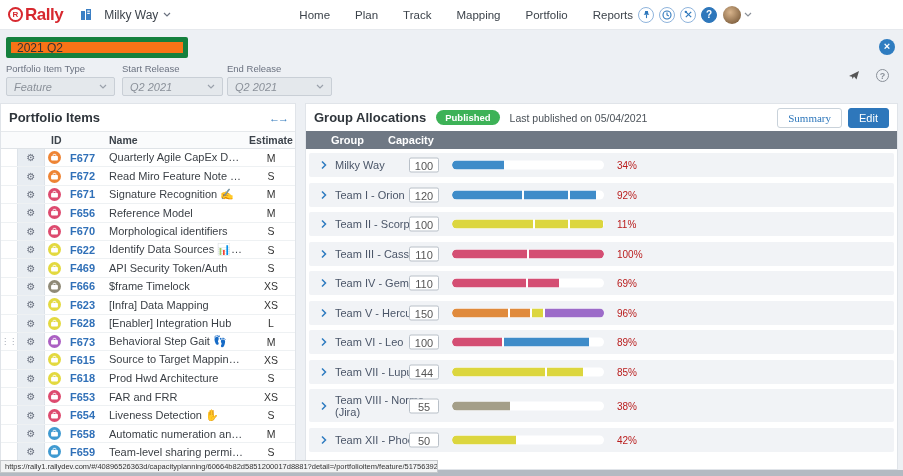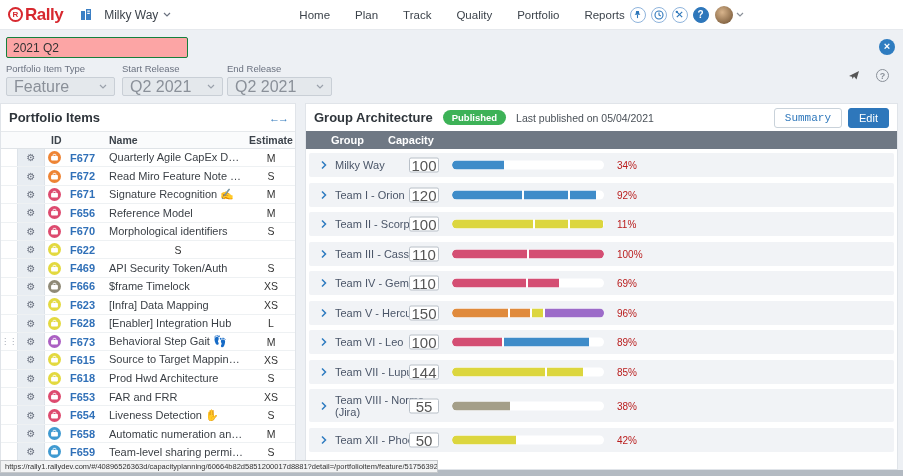--- a/index.html
+++ b/index.html
@@ -27,30 +27,30 @@
     font-family:inherit; }
   .search input::placeholder { color:#9aa1ab; }
   .cicon { width:16px; height:16px; border:1px solid #8fb4dc; border-radius:50%;
     display:flex; align-items:center; justify-content:center; margin-left:5px; cursor:pointer; background:#fff; }
   .cicon.filled { background:#2e77bb; border-color:#2e77bb; color:#fff; font-weight:bold; font-size:10px; }
   .avatar { width:18px; height:18px; border-radius:50%; margin-left:6px;
     background:radial-gradient(circle at 40% 35%, #d8b48c, #8a6a48 70%, #5f4630); cursor:pointer; }
   .av-chev { margin-left:3px; cursor:pointer; display:flex; }
   
   .plan-input { position:absolute; left:6px; top:37px; width:182px; height:21px;
-    border:1px solid #15803d; border-radius:2px; background:#fca5a5; padding:0 6px;
+    border:5px solid #15803d; border-radius:2px; background:#f97316; padding:0 6px;
     font-size:12px; color:#333; font-family:inherit; outline:none; }
   .close-btn { position:absolute; left:879px; top:39px; width:16px; height:16px; border-radius:50%;
     background:#2e7cc0; color:#fff; font-size:11px; font-weight:bold; line-height:15px;
     text-align:center; cursor:pointer; }
   .field { position:absolute; top:63px; }
   .field .flabel { font-size:9.5px; color:#6b7280; margin-bottom:3px; }
   .fselect { height:19px; background:#e4e8ec; border:1px solid #c9cfd6; border-radius:2px;
     display:flex; align-items:center; justify-content:space-between; padding:0 7px;
-    color:#8a9099; font-size:16px; }
+    color:#8a9099; font-size:11px;font-style:italic; }
   .band-icons { position:absolute; top:69px; left:848px; display:flex; gap:16px; align-items:center; }
   .qmark { width:13px; height:13px; border:1px solid #8a9099; border-radius:50%; color:#8a9099;
     font-size:9px; font-weight:bold; display:flex; align-items:center; justify-content:center; }
   
   .panel { position:absolute; top:103px; background:#fff; border:1px solid #e0e4e9; }
   .panel-left { left:0; width:296px; height:367px; overflow:hidden; }
   .panel-right { left:305px; width:593px; height:367px; overflow:hidden; }
   .pl-head { height:27px; display:flex; align-items:center; justify-content:space-between; padding:0 8px; }
   .pl-title { font-size:13px; font-weight:bold; color:#2f353b; }
   .resize { color:#2e77bb; font-size:11px; letter-spacing:-2px; cursor:pointer; }
@@ -70,35 +70,35 @@
   .pname { font-size:11px; color:#3a3f45; white-space:nowrap; overflow:hidden; text-overflow:ellipsis; padding-right:4px; }
   .pest { text-align:center; font-size:10.5px; color:#333; }
   
   .ga-head { height:27px; display:flex; align-items:center; padding:0 8px; gap:10px; }
   .ga-title { font-size:13px; font-weight:bold; color:#2f353b; }
   .pill { background:#3db257; color:#fff; font-size:9.5px; font-weight:bold; border-radius:8px;
     padding:2px 9px; }
   .ga-pub { font-size:10.5px; color:#4a5158; }
   .ga-btns { margin-left:auto; display:flex; gap:6px; }
   .btn-summary { background:#fff; border:1px solid #c9d2da; color:#2e77bb; font-size:11px;
-    border-radius:3px; padding:3px 10px; cursor:pointer; font-family:Liberation Mono, monospace; }
+    border-radius:3px; padding:3px 10px; cursor:pointer; font-family:Liberation Serif, serif; }
   .btn-edit { background:#2e77bb; border:1px solid #2e77bb; color:#fff; font-size:11px;
     border-radius:3px; padding:3px 10px; cursor:pointer; font-family:inherit; }
   .ga-header { height:18px; background:#6f7884; color:#fff; font-weight:bold; font-size:11px;
     display:flex; align-items:center; }
   .ga-header .gh1 { padding-left:25px; width:82px; }
   .ga-rows { padding:4px 3px 0 3px; display:flex; flex-direction:column; gap:5.5px; }
   .garow { background:#f1f3f6; border-radius:2px; height:24px; position:relative; }
   .garow.tall { height:33px; }
   .ga-chev { position:absolute; left:12px; top:50%; transform:translateY(-50%); display:flex; cursor:pointer; }
   .ga-label { position:absolute; left:26px; top:50%; transform:translateY(-50%);
     font-size:11px; color:#4a5568; line-height:12px; }
   .ga-cap { position:absolute; left:100px; top:50%; transform:translateY(-50%);
     width:30px; height:15px; background:#fff; border:1px solid #b9c0c8; border-radius:2px;
-    font-size:15px; color:#555; text-align:center; line-height:14px; }
+    font-size:11px; color:#555; text-align:center; line-height:14px; }
   .ga-track { position:absolute; left:143px; top:50%; transform:translateY(-50%);
     width:152px; height:9px; background:#fff; border-radius:4.5px;
     display:flex; gap:2px; overflow:hidden; }
   .seg { height:100%; }
   .seg:first-child { border-radius:4.5px 0 0 4.5px; }
   .seg.last { border-radius:0 4.5px 4.5px 0; }
   .ga-pct { position:absolute; left:308px; top:50%; transform:translateY(-50%);
     font-size:10px; font-weight:normal; color:#b91c1c; }
   
   .bottom-strip { position:absolute; left:0; top:470px; width:903px; height:6px; background:#b3bac2; z-index:4; }
@@ -125,21 +125,21 @@
   <div class="picker">
     <span>Milky Way</span>
     <svg width="8" height="5" viewBox="0 0 8 5">
         <polyline points="1,1 4,4 7,1" fill="none" stroke="#6b7280" stroke-width="1.2"></polyline>
       </svg>
   </div>
   <nav class="nav">
     <span>Home</span>
     <span>Plan</span>
     <span>Track</span>
-    <span>Quality</span>
+    <span>Mapping</span>
     <span>Portfolio</span>
     <span>Reports</span>
   </nav>
   <div class="cicon">
     <svg width="9" height="9" viewBox="0 0 10 10">
         <path d="M3.5 1h3l.5 3 1.2 1.3H1.8L3 4z" fill="#2e77bb"></path>
         <line x1="5" y1="5.3" x2="5" y2="9" stroke="#2e77bb" stroke-width="1.2"></line>
       </svg>
   </div>
   <div class="cicon">
@@ -286,20 +286,21 @@
       <div class="prow">
         <span class="drag"></span>
         <span class="gear-cell">⚙</span>
         <span class="fcircle" style="background:#e3d93f">
           <svg width="9" height="9" viewBox="0 0 10 10">
             <path d="M3.4 3.2v-1c0-.4.3-.7.7-.7h1.8c.4 0 .7.3.7.7v1" fill="none" stroke="#fff" stroke-width="1"></path>
             <rect x="1.2" y="3.2" width="7.6" height="5" rx="1" fill="#fff"></rect>
           </svg>
         </span>
         <span class="pid">F622</span>
+        <span class="pname">Identify Data Sources 📊💾</span>
         <span class="pest">S</span>
       </div>
       <div class="prow">
         <span class="drag"></span>
         <span class="gear-cell">⚙</span>
         <span class="fcircle" style="background:#e3d93f">
           <svg width="9" height="9" viewBox="0 0 10 10">
             <path d="M3.4 3.2v-1c0-.4.3-.7.7-.7h1.8c.4 0 .7.3.7.7v1" fill="none" stroke="#fff" stroke-width="1"></path>
             <rect x="1.2" y="3.2" width="7.6" height="5" rx="1" fill="#fff"></rect>
           </svg>
@@ -449,21 +450,21 @@
         </span>
         <span class="pid"></span>
         <span class="pname"></span>
         <span class="pest"></span>
       </div>
     </div>
 </section>
 
 <section class="panel panel-right">
   <div class="ga-head">
-    <span class="ga-title">Group Architecture</span>
+    <span class="ga-title">Group Allocations</span>
     <span class="pill">Published</span>
     <span class="ga-pub">Last published on 05/04/2021</span>
     <span class="ga-btns">
       <button class="btn-summary">Summary</button>
       <button class="btn-edit">Edit</button>
     </span>
   </div>
   <div class="ga-header">
     <span class="gh1">Group</span>
     <span>Capacity</span>

